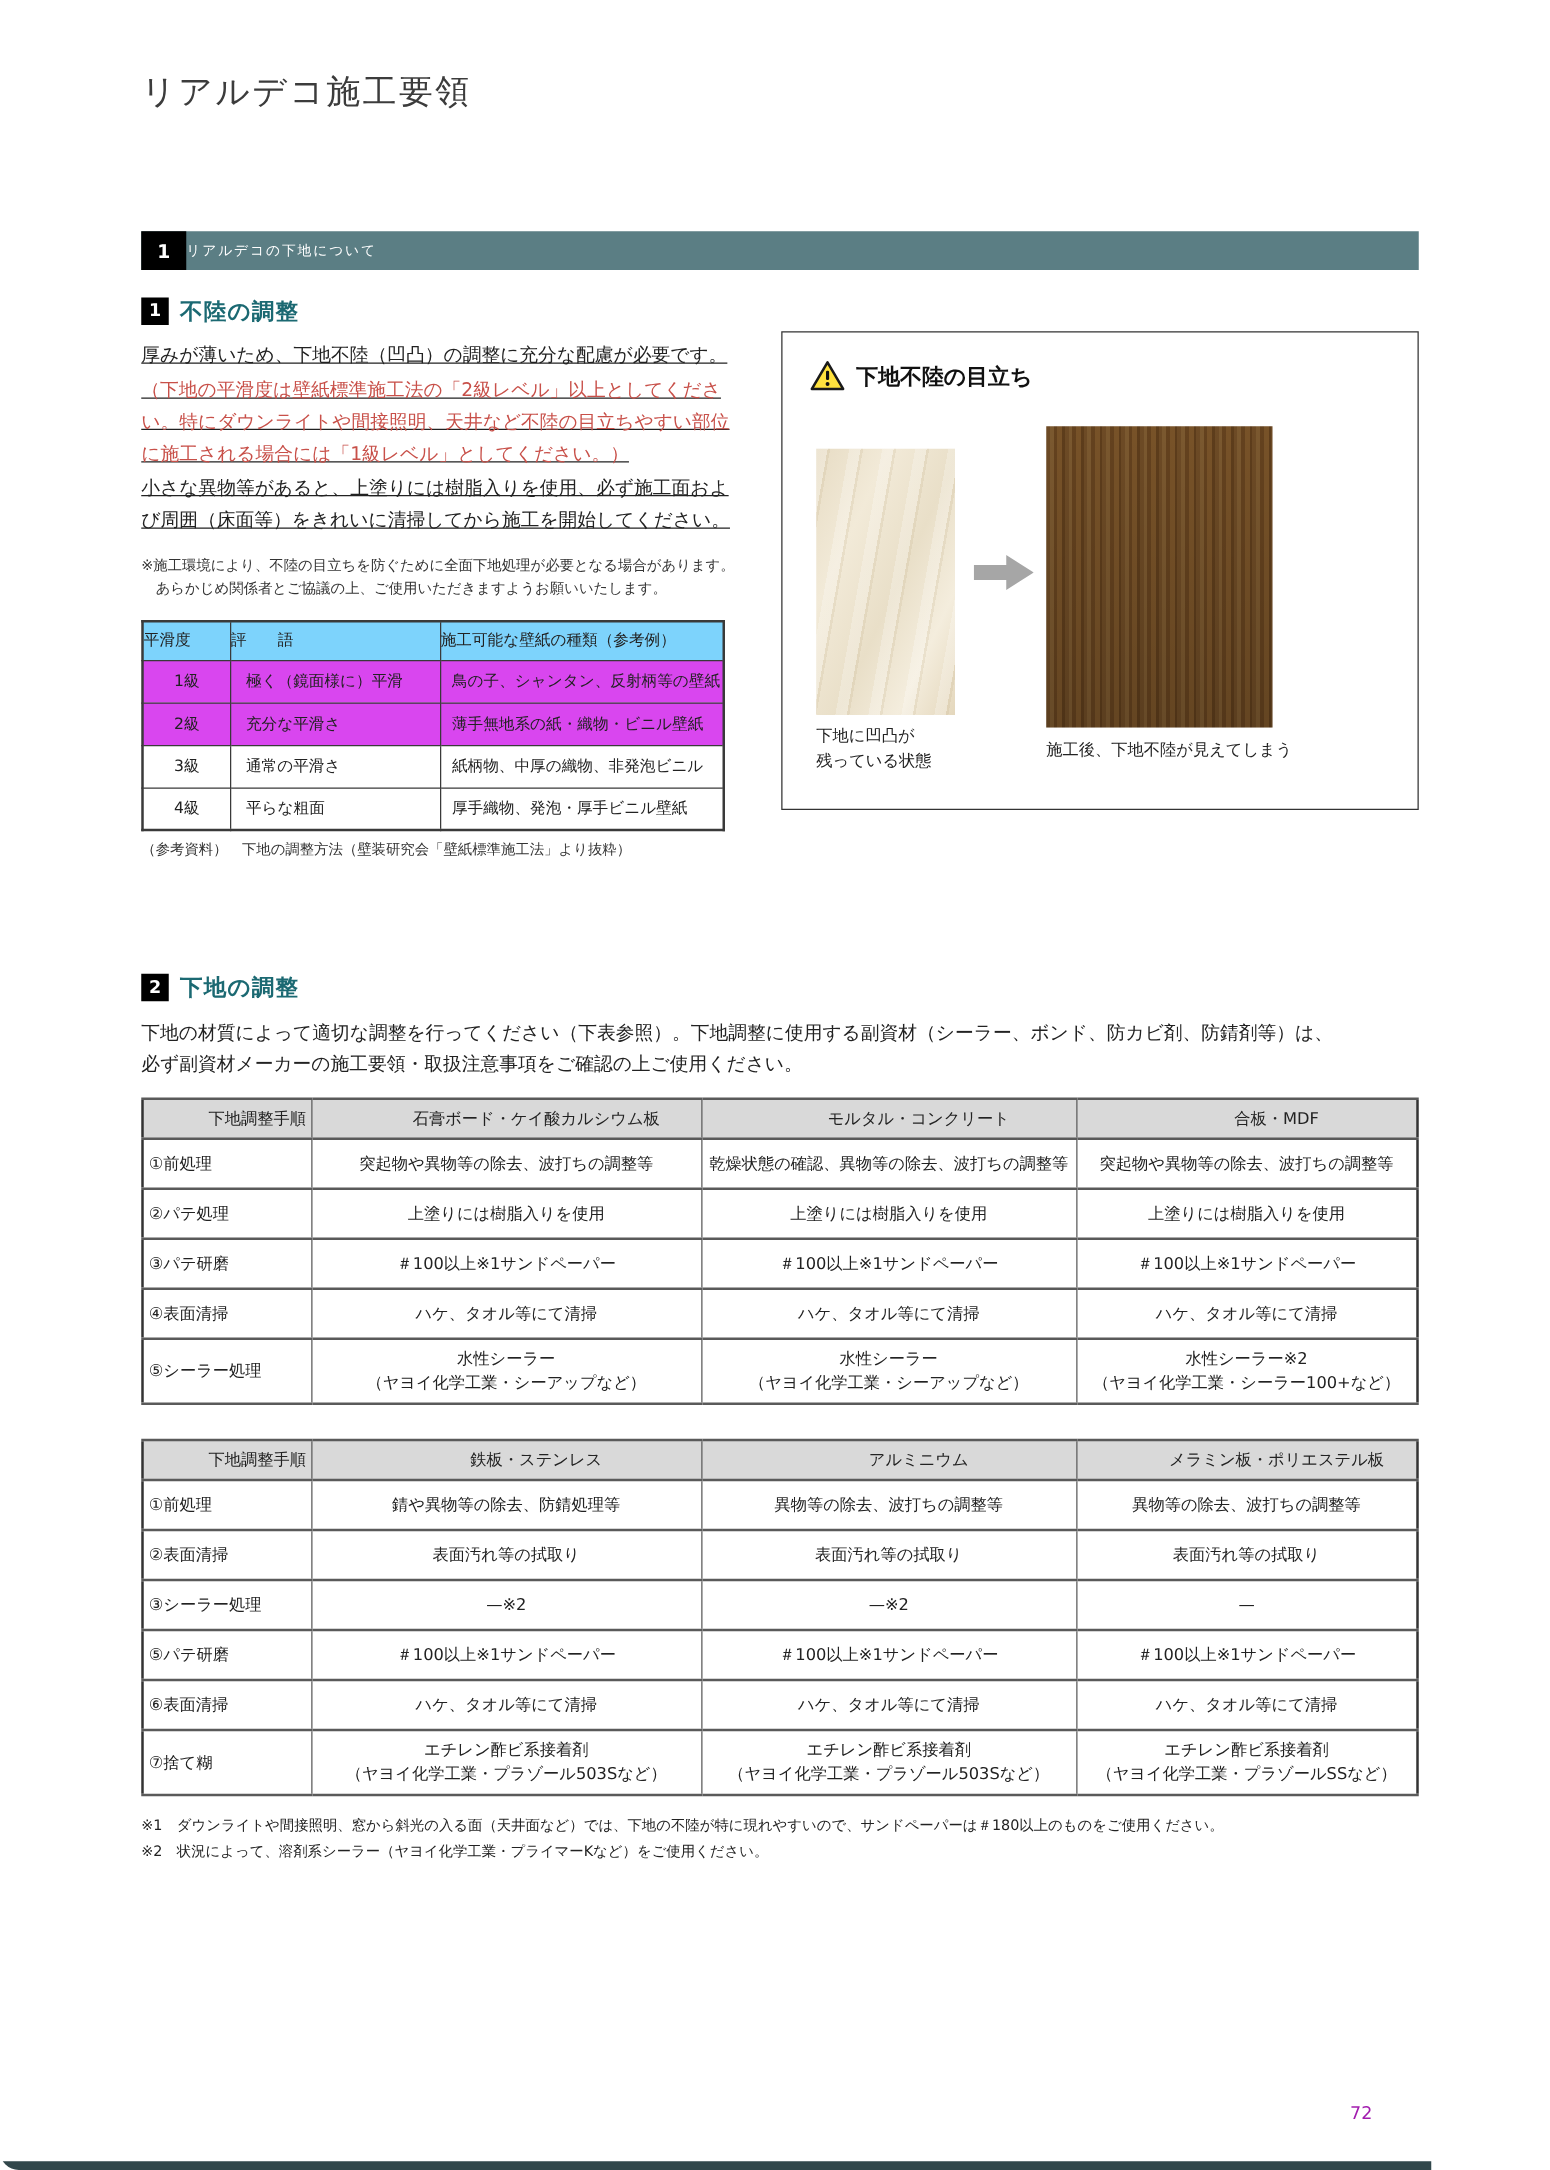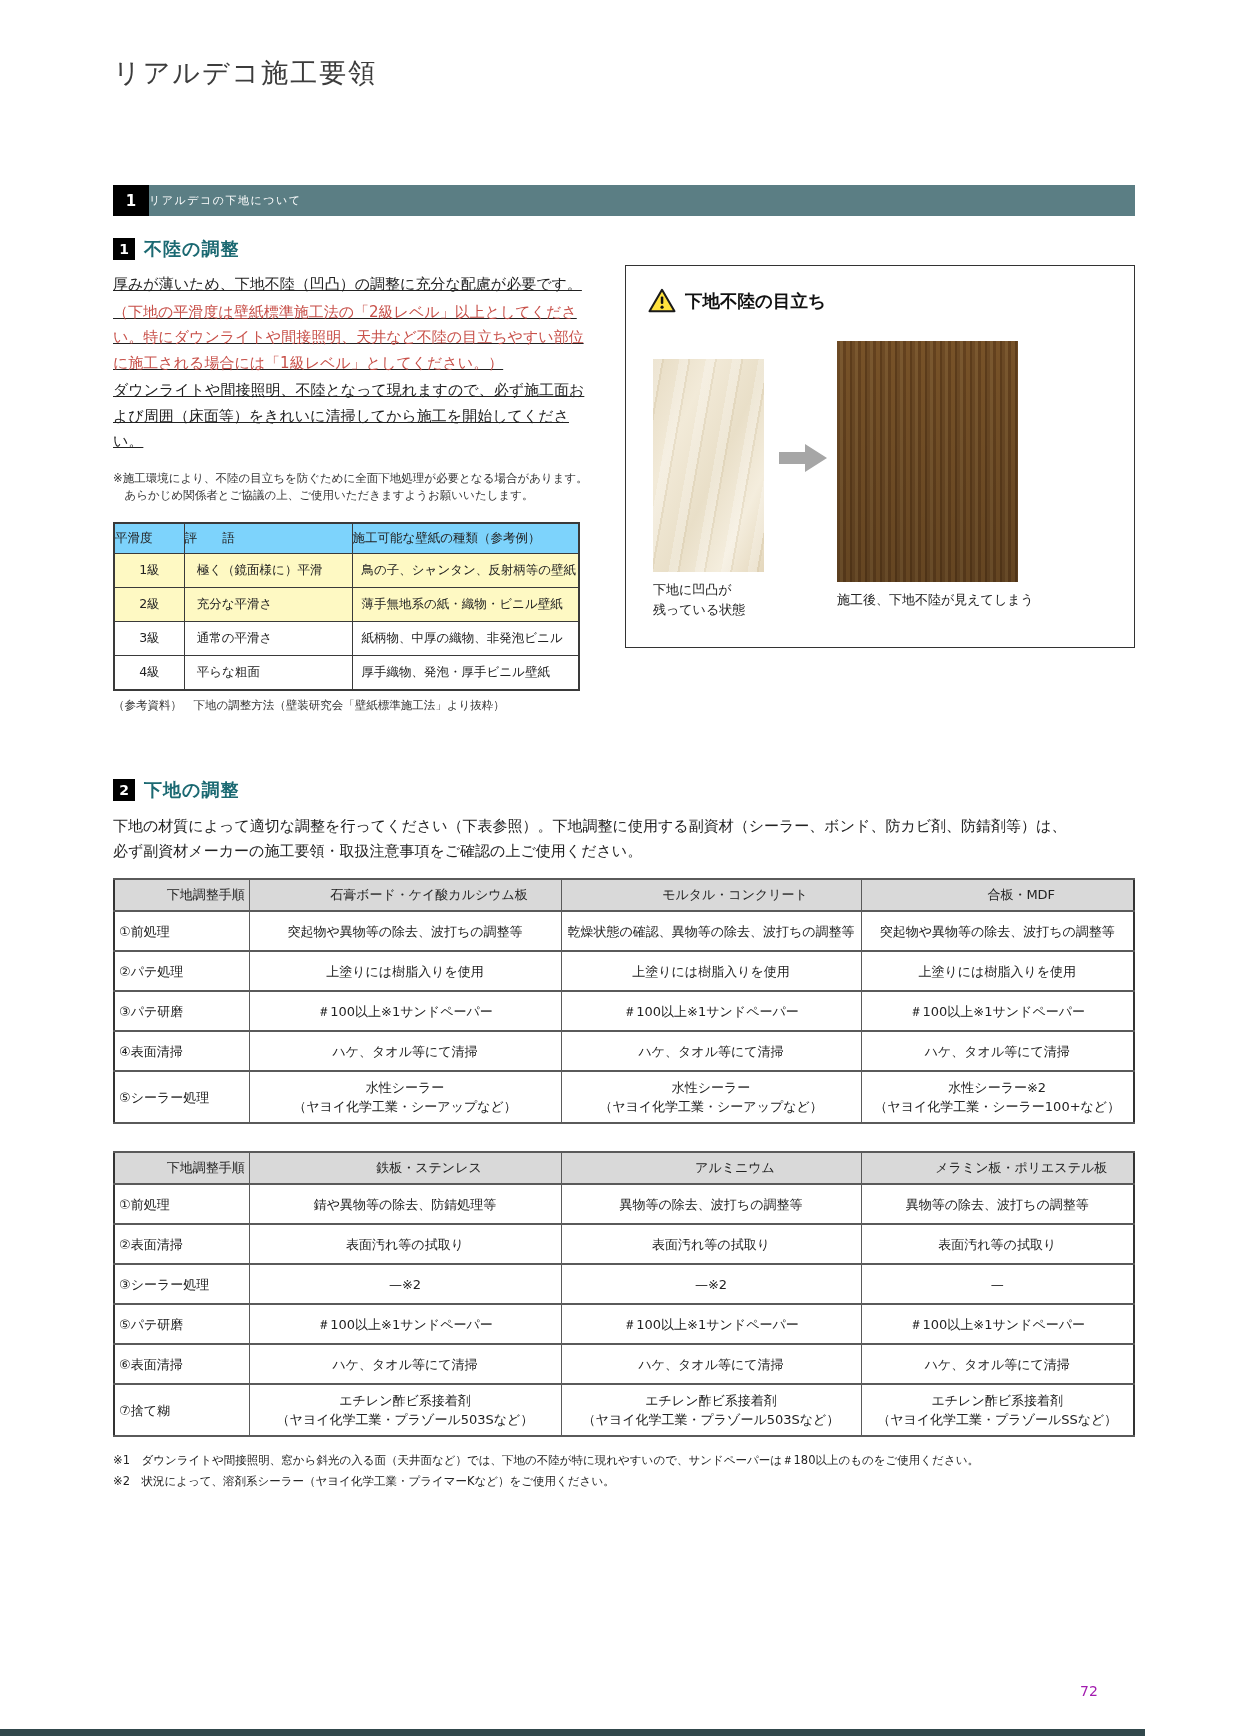--- a/index.html
+++ b/index.html
@@ -1,20 +1,20 @@
 <!DOCTYPE html>
 <html><head>
 <meta charset="utf-8">
 <style>
   * { box-sizing: border-box; margin: 0; padding: 0; }
   html,body { background:#ffffff; }
   .page {
     position: relative; width: 1240px; height: 1736px; margin: 0 auto;
     background: #ffffff; color: #222;
-    font-family: "DejaVu Sans", sans-serif; overflow: hidden;
+    font-family: "DejaVu Sans", sans-serif; overflow: hidden; border-radius: 15px;
   }
   .doc-title { position:absolute; left:113px; top:55px; font-size:27px; font-weight:400; color:#3c3c3c; letter-spacing:2px; }
 
   
   .section-bar { position:absolute; left:113px; top:185px; width:1022px; height:31px; background:#5b7e84; display:flex; }
   .section-bar .num { width:36px; height:31px; background:#000; color:#fff; font-weight:bold; font-size:15px; display:flex; align-items:center; justify-content:center; }
   .section-bar .label { color:#fff; font-size:11px; display:flex; align-items:center; letter-spacing:1.5px; }
 
   
   .sub-heading { display:flex; align-items:center; gap:9px; }
@@ -29,21 +29,21 @@
 
   
   table { border-collapse:collapse; }
   .smooth-table { margin-top:17px; width:467px; font-size:12.5px; border:2px solid #3a3a3a; table-layout:fixed; }
   .smooth-table th, .smooth-table td { border:1px solid #3a3a3a; }
   .smooth-table th { background:#7dd3fc; font-weight:normal; height:31px; text-align:left; }
   .smooth-table td { height:34px; }
   .smooth-table td:nth-child(1) { text-align:center; }
   .smooth-table td:nth-child(2) { padding-left:12px; }
   .smooth-table td:nth-child(3) { padding-left:9px; }
-  .smooth-table tr.pink td { background:#fef9c3; }
+  .smooth-table tr.pink td { background:#d946ef; }
   .table-caption { font-size:11.5px; margin-top:7px; color:#333; }
 
   
   .warning-box { position:absolute; left:625px; top:265px; width:510px; height:383px; border:1px solid #333; background:#fff; }
   .wb-title { position:absolute; left:22px; top:22px; display:flex; align-items:center; gap:9px; font-size:17.5px; font-weight:bold; color:#111; }
   .plaster { position:absolute; left:27px; top:93px; width:111px; height:213px;
     background:
       repeating-linear-gradient(100deg, rgba(255,255,255,0.25) 0 9px, rgba(190,170,130,0.18) 9px 11px, rgba(255,255,255,0) 11px 26px),
       linear-gradient(115deg, #e7dcc4 0%, #f2ead8 28%, #e9dfc8 55%, #f4eddd 78%, #e4d7bc 100%);
   }
@@ -86,21 +86,21 @@
   </div>
 
   <div class="left-col">
     <div class="sub-heading">
       <span class="sq">1</span>
       <span class="txt">不陸の調整</span>
     </div>
     <div class="body-wrap">
       <div class="body-par">厚みが薄いため、下地不陸（凹凸）の調整に充分な配慮が必要です。</div>
       <div class="body-par red">（下地の平滑度は壁紙標準施工法の「2級レベル」以上としてください。特にダウンライトや間接照明、天井など不陸の目立ちやすい部位に施工される場合には「1級レベル」としてください。）</div>
-      <div class="body-par">ダウンライトや間接照明、不陸となって現れますので、必ず施工面および周囲（床面等）をきれいに清掃してから施工を開始してください。</div>
+      <div class="body-par">小さな異物等があると、上塗りには樹脂入りを使用、必ず施工面および周囲（床面等）をきれいに清掃してから施工を開始してください。</div>
     </div>
     <div class="note">※施工環境により、不陸の目立ちを防ぐために全面下地処理が必要となる場合があります。
 　あらかじめ関係者とご協議の上、ご使用いただきますようお願いいたします。</div>
 
     <table class="smooth-table">
       <colgroup>
           <col style="width:70px">
           <col style="width:167px">
           <col style="width:226px">
         </colgroup>

